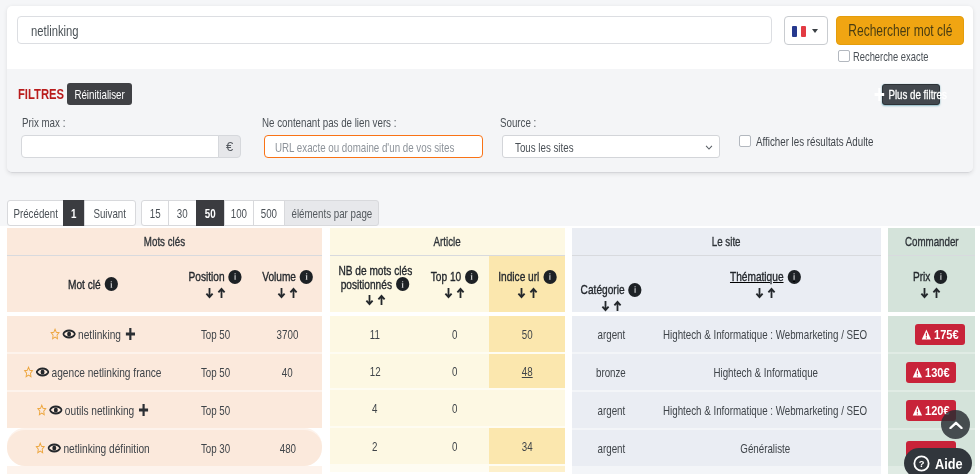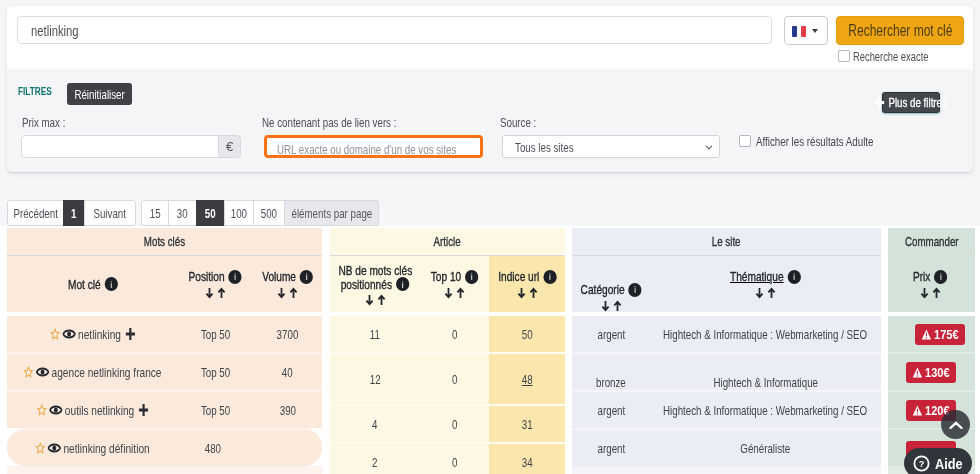--- a/index.html
+++ b/index.html
@@ -24,36 +24,36 @@
              border:1px solid #c9ccd0; border-radius:4px; }
   #flag-b { left:792px; top:26px; width:5px; height:11px; background:#26398e; border-radius:1px; }
   #flag-r { left:801px; top:26px; width:5px; height:11px; background:#e23b43; border-radius:1px; }
   #flag-caret { left:812px; top:29px; width:0; height:0;
       border-left:3.5px solid transparent; border-right:3.5px solid transparent; border-top:4.5px solid #3a3f44; }
   #searchbtn { left:836px; top:16px; width:128px; height:29px; background:#f0a512;
                border:1px solid #e49d0b; border-radius:4px; color:#483c12; font-size:16px; }
   .cb { background:#fff; border:1px solid #b3b8bf; border-radius:2px; }
   #cb1 { left:838px; top:50px; width:12px; height:12px; }
   #cb1lab { left:853px; top:49px; font-size:13px; color:#4a5056; }
-  #filtres-lab { left:18px; top:85px; font-size:11px; font-weight:bold; color:#0f766e; }
+  #filtres-lab { left:18px; top:85px; font-size:15px; font-weight:bold; color:#b91c1c; }
   #reinit { left:67px; top:83px; width:65px; height:22px; background:#404145; border-radius:3px;
             color:#fff; font-size:13px; }
-  #plusfiltres { left:882px; top:92px; width:58px; height:21px; background:#43484e;
+  #plusfiltres { left:882px; top:84px; width:58px; height:21px; background:#43484e;
                  border:1px solid #2d3237; border-radius:3px; color:#fff; font-size:12.5px;
                  box-shadow:0 1px 2px rgba(60,140,160,.55), 0 0 1px rgba(60,140,160,.5); }
   .flab { font-size:13px; color:#4a5056; }
   #lab-prix { left:22px; top:115px; }
   #lab-ne { left:262px; top:115px; }
   #lab-source { left:500px; top:115px; }
   #in-prix { left:21px; top:135px; width:198px; height:23px; background:#fff;
              border:1px solid #d6d8dc; border-radius:4px 0 0 4px; }
   #in-prix-suf { left:218px; top:135px; width:23px; height:23px; background:#e6e7ea;
                  border:1px solid #d6d8dc; border-radius:0 4px 4px 0; color:#555a60; font-size:13px; }
   #in-url { left:264px; top:135px; width:219px; height:23px; background:#fff;
-            border:3px solid #f97316; border-radius:4px; }
+            border:1px solid #f97316; border-radius:4px; }
   #in-url span { position:absolute; left:10px; top:4px; font-size:13px; color:#8d939a; }
   #in-src { left:502px; top:135px; width:218px; height:23px; background:#fff;
             border:1px solid #d3d5d9; border-radius:3px; }
   #in-src .val { position:absolute; left:12px; top:4px; font-size:13px; color:#4a5056; }
   #in-src svg { position:absolute; right:6px; top:9px; }
   #cb2 { left:739px; top:135px; width:12px; height:12px; }
   #cb2lab { left:756px; top:134px; font-size:13px; color:#41464c; }
 
   
   .pbtn { position:absolute; top:200px; height:26px; background:#fff; border:1px solid #d8d9dc;
@@ -274,37 +274,37 @@
               </svg>
             <span class="txt">outils netlinking</span>
             <svg class="plus" width="12" height="12" viewBox="0 0 12 12">
                 <path d="M4.6 0h2.8v4.6H12v2.8H7.4V12H4.6V7.4H0V4.6h4.6z" fill="#2b2f33"></path>
               </svg>
           </div>
         </div>
         <div class="cell" style="width:75px;">
             <span class="t">Top 50</span>
           </div>
-        <div class="cell" style="width:69px;">
-            <span class="t">390</span>
-          </div>
       </div>
       <div class="row sep" style="height:38px;border-radius:18px;">
         <div class="cell" style="width:171px;">
           <div class="kw">
             <svg width="13" height="12" viewBox="0 0 24 23">
                 <path d="M12 2.2l3 6 6.6.9-4.8 4.7 1.2 6.6L12 17.3l-6 3.1 1.2-6.6L2.4 9.1 9 8.2z" fill="none" stroke="#eda63e" stroke-width="2.2"></path>
               </svg>
             <svg width="17" height="12" viewBox="0 0 24 16" style="margin-left:3px;">
                 <path d="M1.2 8c4.2-6.6 17.4-6.6 21.6 0-4.2 6.6-17.4 6.6-21.6 0z" fill="none" stroke="#24282c" stroke-width="3"></path>
                 <circle cx="12" cy="8" r="3.6" fill="#24282c"></circle>
               </svg>
             <span class="txt">netlinking définition</span>
           </div>
         </div>
+        <div class="cell" style="width:75px;">
+            <span class="t">Top 30</span>
+          </div>
         <div class="cell" style="width:69px;">
             <span class="t">480</span>
           </div>
       </div>
       <div class="row sep last" style="height:8px;"></div>
     </div>
   </div>
 
   <div class="tbl t-yellow" style="left:330px; width:235px;text-align:center;">
     <div class="ghead">
@@ -340,40 +340,37 @@
         <div class="cell" style="width:90px;">
             <span class="t">11</span>
           </div>
         <div class="cell" style="width:69px;">
             <span class="t">0</span>
           </div>
         <div class="cell hi" style="width:76px;">
             <span class="t">50</span>
           </div>
       </div>
-      <div class="row sep" style="height:52px;">
+      <div class="row sep" style="height:36px;">
         <div class="cell" style="width:90px;">
             <span class="t">12</span>
           </div>
         <div class="cell" style="width:69px;">
             <span class="t">0</span>
           </div>
         <div class="cell hi" style="width:76px;text-decoration:underline;">
             <span class="t">48</span>
           </div>
       </div>
       <div class="row sep" style="height:38px;">
         <div class="cell" style="width:90px;">
             <span class="t">4</span>
           </div>
         <div class="cell" style="width:69px;">
             <span class="t">0</span>
-          </div>
-        <div class="cell hi" style="width:76px;">
-            <span class="t">31</span>
           </div>
       </div>
       <div class="row sep" style="height:38px;">
         <div class="cell" style="width:90px;">
             <span class="t">2</span>
           </div>
         <div class="cell" style="width:69px;">
             <span class="t">0</span>
           </div>
         <div class="cell hi" style="width:76px;">
@@ -411,21 +408,21 @@
     <div class="gap4"></div>
     <div class="rows">
       <div class="row" style="height:36px;">
         <div class="cell" style="width:78px;">
             <span class="t">argent</span>
           </div>
         <div class="cell" style="width:231px;">
             <span class="t">Hightech &amp; Informatique : Webmarketing / SEO</span>
           </div>
       </div>
-      <div class="row sep" style="height:38px;align-items:flex-end;">
+      <div class="row sep" style="height:38px;">
         <div class="cell" style="width:78px;">
             <span class="t">bronze</span>
           </div>
         <div class="cell" style="width:231px;">
             <span class="t">Hightech &amp; Informatique</span>
           </div>
       </div>
       <div class="row sep" style="height:38px;">
         <div class="cell" style="width:78px;">
             <span class="t">argent</span>

